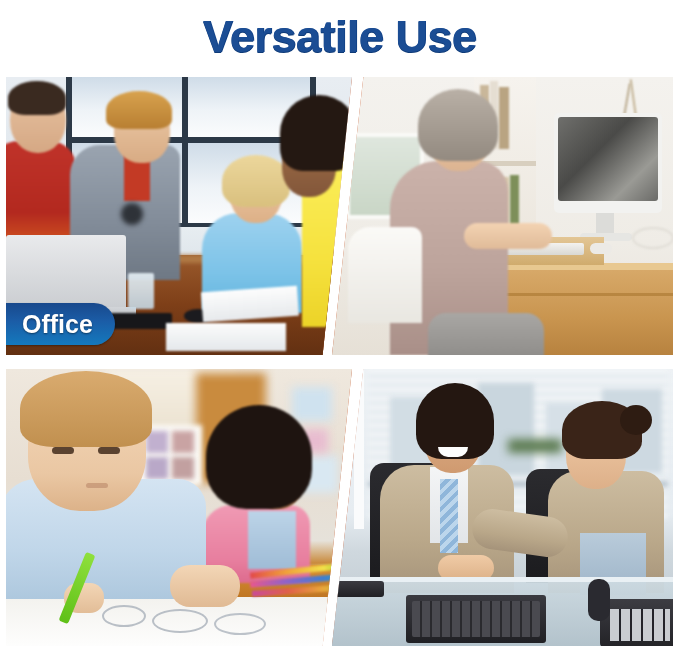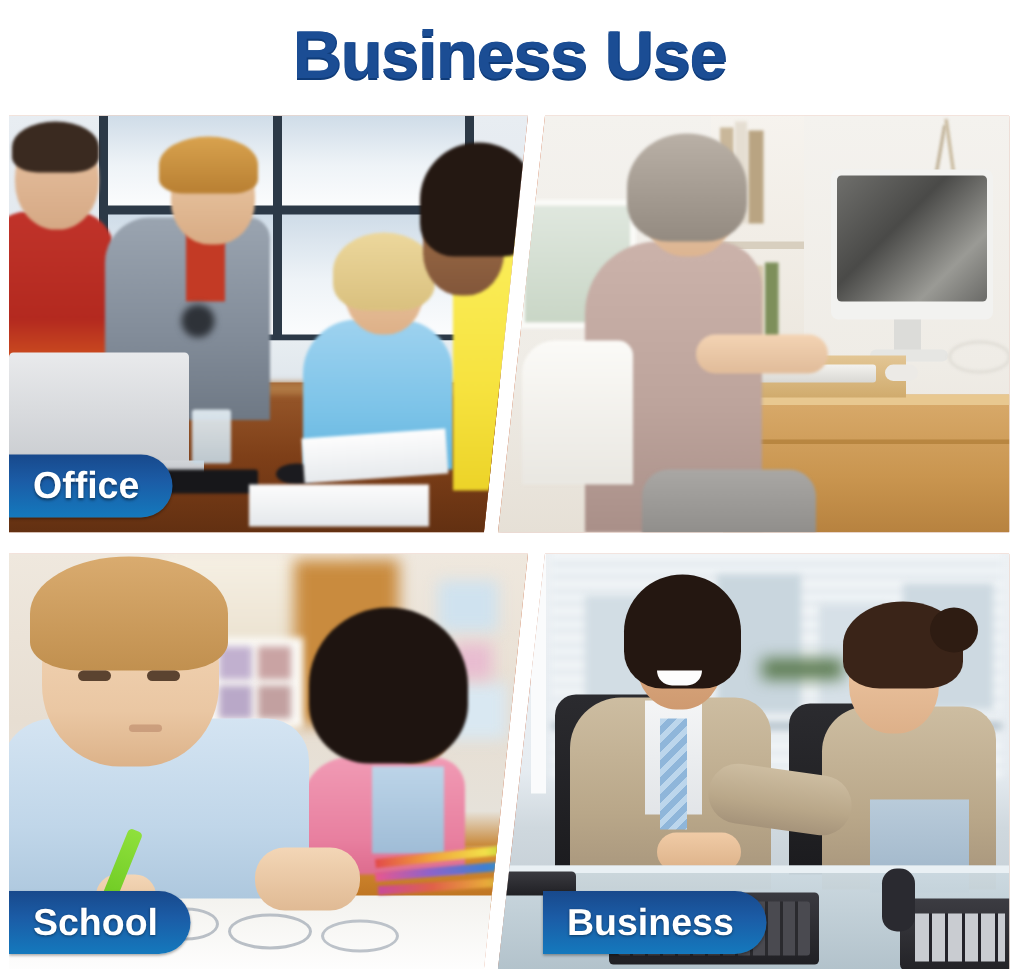--- a/index.html
+++ b/index.html
@@ -98,21 +98,21 @@
   .suit { background: linear-gradient(180deg,#cdbda1 0%, #b9a789 60%, #a5937a 100%); }
   .chair { background: linear-gradient(180deg,#2b2b2f 0%, #1b1b1e 100%); }
   .keyboard { background: linear-gradient(180deg,#3a3a40 0%, #202024 100%); border-radius:3px; }
 </style>
 </head>
 <body>
 
 <div class="page">
 
   <div class="title-wrap">
-    <div class="title">Business Use</div>
+    <div class="title">Versatile Use</div>
   </div>
 
   <div class="row row-1">
 
     <div class="panel panel-left">
       <div class="photo">
         <div class="office-bg"></div>
 
         <div class="el win-frame" style="left:60px;top:0;width:250px;height:150px;"></div>
         <div class="el win-glass" style="left:66px;top:0;width:110px;height:60px;"></div>
@@ -239,23 +239,20 @@
         <div class="el" style="left:164px;top:196px;width:70px;height:42px;background:linear-gradient(180deg,#f3d6b6,#e0ba94);border-radius:20px;"></div>
 
         <div class="el" style="left:96px;top:236px;width:44px;height:22px;border:2px solid #b9bfc6;border-radius:50%;"></div>
         <div class="el" style="left:146px;top:240px;width:56px;height:24px;border:2px solid #b9bfc6;border-radius:50%;"></div>
         <div class="el" style="left:208px;top:244px;width:52px;height:22px;border:2px solid #bcc2c9;border-radius:50%;"></div>
 
         <div class="el blur1" style="left:244px;top:198px;width:110px;height:6px;background:linear-gradient(90deg,#e24a4a,#f0a23a,#f2e04a,#5fc017);transform:rotate(-6deg);"></div>
         <div class="el blur1" style="left:244px;top:208px;width:110px;height:6px;background:linear-gradient(90deg,#e8578f,#8e63c9,#3f7fd1,#2bb0a8);transform:rotate(-5deg);"></div>
         <div class="el blur1" style="left:246px;top:218px;width:108px;height:6px;background:linear-gradient(90deg,#c94a9a,#e0604a,#e8a93a,#88c23a);transform:rotate(-4deg);"></div>
       </div>
-      <div class="badge">
-        <span class="badge-label">School</span>
-      </div>
     </div>
 
     <div class="panel panel-right">
       <div class="photo">
         <div class="biz-bg"></div>
 
         <div class="el blur2" style="left:36px;top:0px;width:300px;height:150px;background:repeating-linear-gradient(180deg,#f3f6f8 0 5px,#e2e9ee 5px 9px);"></div>
         <div class="el blur2" style="left:58px;top:28px;width:78px;height:76px;background:#d2dde4;"></div>
         <div class="el blur2" style="left:146px;top:14px;width:56px;height:92px;background:#c9d6de;"></div>
         <div class="el blur2" style="left:214px;top:34px;width:46px;height:70px;background:#d6e0e7;"></div>
@@ -288,19 +285,16 @@
         <div class="el" style="left:-10px;top:208px;width:380px;height:5px;background:#e9f0f4;"></div>
 
         <div class="el keyboard" style="left:-14px;top:212px;width:66px;height:16px;"></div>
         <div class="el keyboard" style="left:74px;top:226px;width:140px;height:48px;"></div>
         <div class="el" style="left:80px;top:232px;width:128px;height:36px;background:repeating-linear-gradient(90deg,#4a4a50 0 8px,#2a2a2e 8px 10px);border-radius:2px;"></div>
 
         <div class="el" style="left:268px;top:230px;width:86px;height:48px;background:linear-gradient(180deg,#3c3c42,#232327);border-radius:4px;"></div>
         <div class="el" style="left:278px;top:240px;width:60px;height:32px;background:repeating-linear-gradient(90deg,#c9ccd1 0 9px,#23232a 9px 11px);"></div>
         <div class="el" style="left:256px;top:210px;width:22px;height:42px;background:#2a2a30;border-radius:10px;"></div>
       </div>
-      <div class="badge badge-right">
-        <span class="badge-label">Business</span>
-      </div>
     </div>
   </div>
 
 </div>
 
 </body></html>

